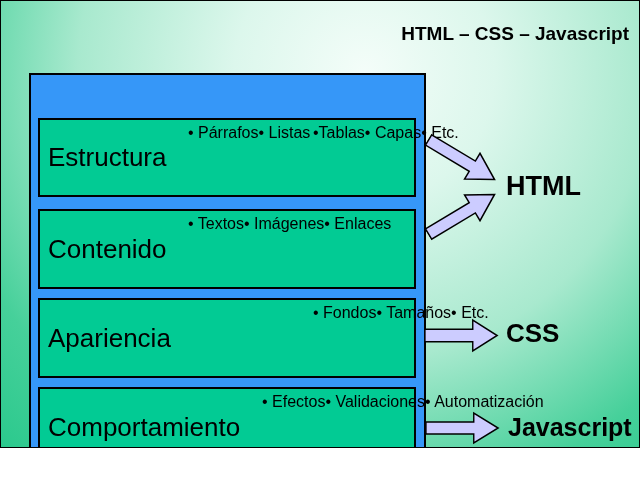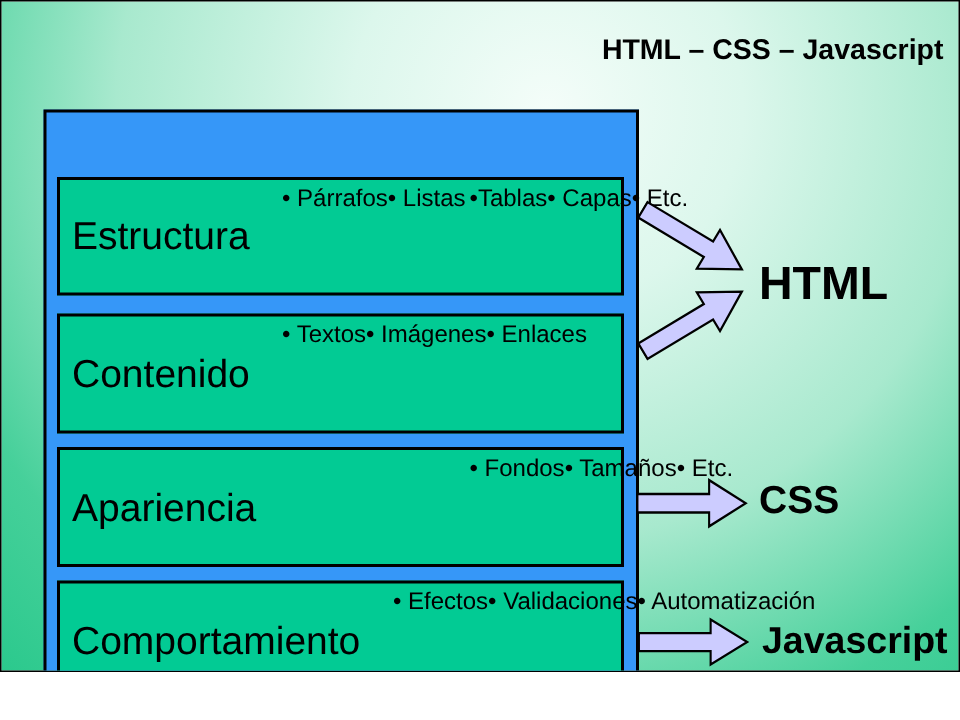--- a/index.html
+++ b/index.html
@@ -57,21 +57,21 @@
   }
   .arrow svg{display:block; width:100%; height:100%;}
   .arrow polygon{fill:#ccccff; stroke:#000; stroke-width:1.5;}
   .arrow-html-1{left:421px; top:141px; width:80px; height:36px; transform:rotate(31deg);}
   .arrow-html-2{left:421px; top:195px; width:80px; height:36px; transform:rotate(-31deg);}
   .arrow-css{left:423px; top:316px; width:75px; height:37px;}
   .arrow-js{left:424px; top:409px; width:75px; height:36px;}
   .out-label{
     position:absolute; font-weight:bold; white-space:nowrap;
   }
-  .label-html{left:505px; top:170px; font-size:31px;}
+  .label-html{left:505px; top:170px; font-size:27px;}
   .label-css{left:505px; top:317px; font-size:26px;}
   .label-js{left:507px; top:412px; font-size:25px;}
 </style>
 </head>
 <body>
 
 <div class="slide">
 
   <div class="slide-title">HTML – CSS – Javascript</div>
 

